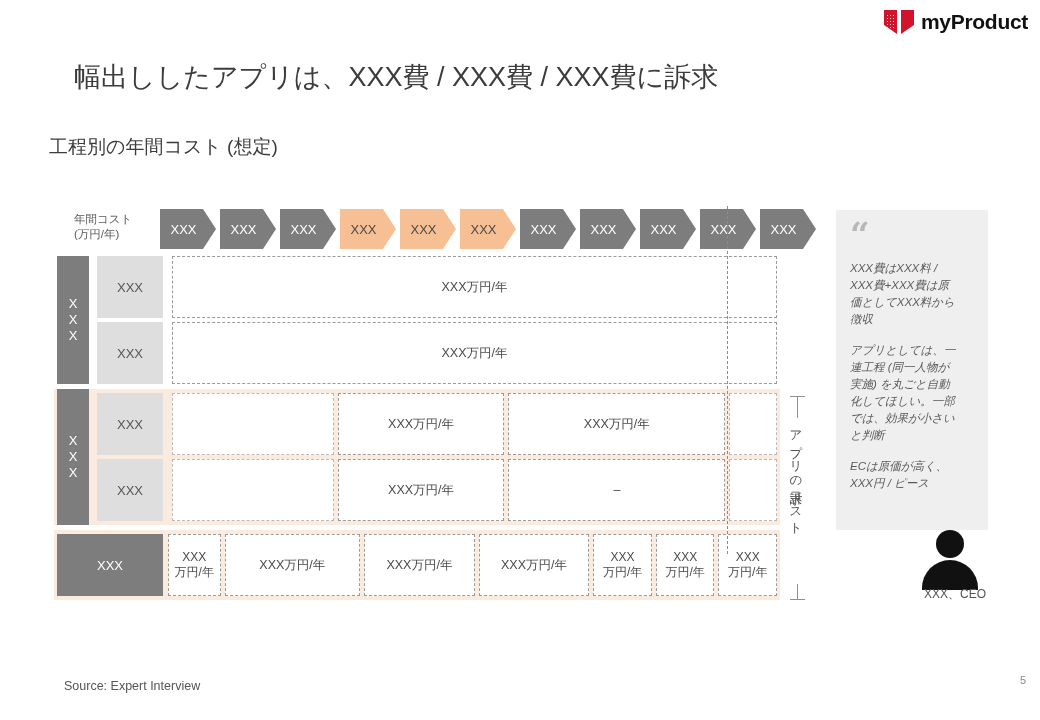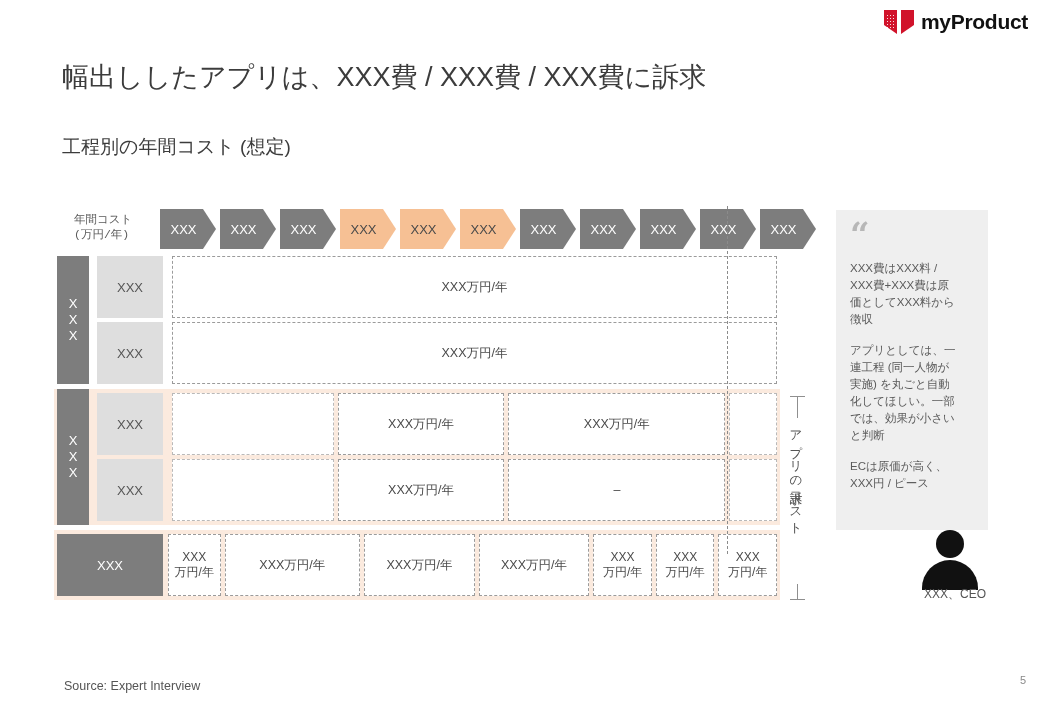--- a/index.html
+++ b/index.html
@@ -21,26 +21,26 @@
   .brand-mark .bw-l{left:0;clip-path:polygon(0 0,100% 0,100% 100%,0 62%);}
   .brand-mark .bw-r{right:0;clip-path:polygon(0 0,100% 0,100% 62%,0 100%);}
   .brand-mark .bw-dots{position:absolute;left:2px;top:4px;width:9px;height:14px;
       background-image:radial-gradient(#ffffff 0.8px,transparent 0.9px);
       background-size:3px 3px;opacity:.85;}
   .brand-text{font-size:21px;font-weight:bold;color:#111;letter-spacing:-0.3px;}
 
   
   .title{position:absolute;left:62px;top:60px;width:860px;font-size:27px;line-height:34px;
          color:#3c3c3c;font-weight:normal;}
-  .title .l2{display:block;}
-  .subtitle{position:absolute;left:62px;top:134px;font-size:19px;color:#3c3c3c;}
+  .title .l2{display:block;margin-left:12px;}
+  .subtitle{position:absolute;left:49px;top:134px;font-size:19px;color:#3c3c3c;}
 
   
   .axis-label{position:absolute;left:74px;top:212px;width:80px;font-size:11.5px;
-              line-height:15px;color:#5a5a5a;text-align:left;font-family:Liberation Mono, monospace;}
+              line-height:15px;color:#5a5a5a;text-align:left;}
 
   
   .chevrons{position:absolute;left:160px;top:209px;height:40px;display:flex;}
   .chev{height:40px;position:relative;display:flex;align-items:center;justify-content:center;
         color:#ffffff;font-size:13px;margin-right:4px;
         clip-path:polygon(0 0, calc(100% - 13px) 0, 100% 50%, calc(100% - 13px) 100%, 0 100%);}
   .chev.gray{background:#7d7d7d;}
   .chev.orange{background:#f6c094;color:#4a4a4a;}
   .chev span{margin-right:9px;}
 
@@ -84,21 +84,21 @@
   .bracket .tip.t{top:0;}
   .bracket .tip.b{bottom:0;}
   .bracket .btxt{position:absolute;left:1px;top:22px;height:160px;writing-mode:vertical-rl;
                  font-size:12.5px;color:#555;letter-spacing:1px;background:#fff;padding:3px 0;}
 
   
   .quote{position:absolute;left:836px;top:210px;width:152px;height:320px;background:#efefef;
          padding:12px 14px 10px 14px;box-sizing:border-box;}
   .qmark{font-size:34px;line-height:24px;color:#b7b7b7;font-weight:bold;font-family:"DejaVu Serif",serif;}
   .qbody{margin-top:14px;font-size:11.5px;line-height:17px;color:#5a5a5a;}
-  .qbody p{margin:0 16px 14px 0;}
+  .qbody p{margin:0 16px 14px 0;font-style:italic;}
   .qbody p:last-child{margin-bottom:0;}
 
   .avatar{position:absolute;left:922px;top:530px;width:56px;height:58px;}
   .avatar .head{position:absolute;left:14px;top:0;width:28px;height:28px;border-radius:50%;background:#111;}
   .avatar .body{position:absolute;left:0;top:30px;width:56px;height:30px;background:#111;
                 border-radius:28px 28px 0 0;}
   .avatar-name{position:absolute;left:900px;top:586px;width:110px;text-align:center;
                font-size:12px;color:#555;}
 
   

